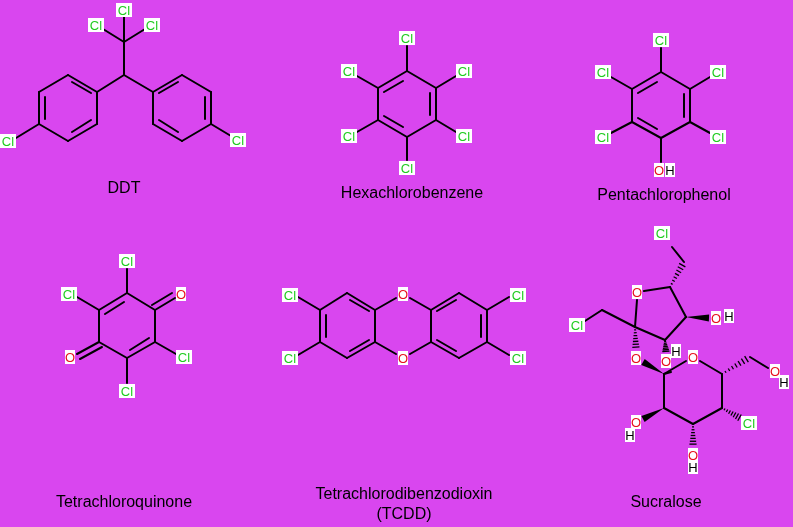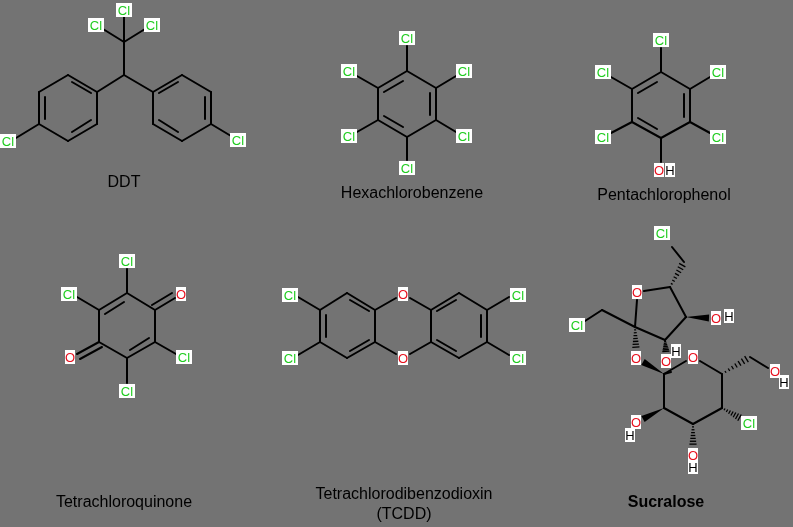--- a/index.html
+++ b/index.html
@@ -1,16 +1,16 @@
 <!DOCTYPE html>
 <html><head>
 <meta charset="utf-8">
 <style>
   html, body { margin: 0; padding: 0; background: #ffffff; }
-  #canvas { position: relative; width: 793px; height: 527px; overflow: hidden; background: #737373; }
+  #canvas { position: relative; width: 793px; height: 527px; overflow: hidden; background: #d946ef; }
   svg { position: absolute; left: 0; top: 0; }
   .bond { stroke: #000000; stroke-width: 2; stroke-linecap: round; fill: none; }
   .atom { font-family: "Liberation Sans", sans-serif; font-size: 13px; dominant-baseline: central; text-anchor: middle; }
   .label { position: absolute; font-family: "Liberation Sans", sans-serif; font-size: 16px; color: #000000; text-align: center; white-space: nowrap; transform: translateX(-50%); line-height: 20px; }
 </style>
 </head>
 <body>
 
 <div id="canvas">
   <svg id="mol-svg" width="793" height="527" viewBox="0 0 793 527">
@@ -272,32 +272,32 @@
         <text x="636" y="422" class="atom" fill="#e8101e">O</text>
         <rect x="625" y="428" width="10" height="14" fill="#ffffff"></rect>
         <text x="630" y="435" class="atom" fill="#000000">H</text>
         <rect x="688" y="448" width="10" height="14" fill="#ffffff"></rect>
         <text x="693" y="455" class="atom" fill="#e8101e">O</text>
         <rect x="688" y="460" width="10" height="14" fill="#ffffff"></rect>
         <text x="693" y="467" class="atom" fill="#000000">H</text>
       </g>
     </svg>
 
-  <div class="label" style="left:124px;top:172px;">
+  <div class="label" style="left:124px;top:178px;">
     <div>DDT</div>
   </div>
   <div class="label" style="left:412px;top:183px;">
     <div>Hexachlorobenzene</div>
   </div>
   <div class="label" style="left:664px;top:185px;">
     <div>Pentachlorophenol</div>
   </div>
   <div class="label" style="left:404px;top:484px;">
     <div>Tetrachlorodibenzodioxin</div>
     <div>(TCDD)</div>
   </div>
   <div class="label" style="left:124px;top:492px;">
     <div>Tetrachloroquinone</div>
   </div>
-  <div class="label" style="left:666px;top:492px;font-weight:bold;">
+  <div class="label" style="left:666px;top:492px;">
     <div>Sucralose</div>
   </div>
 </div>
 
 </body></html>

